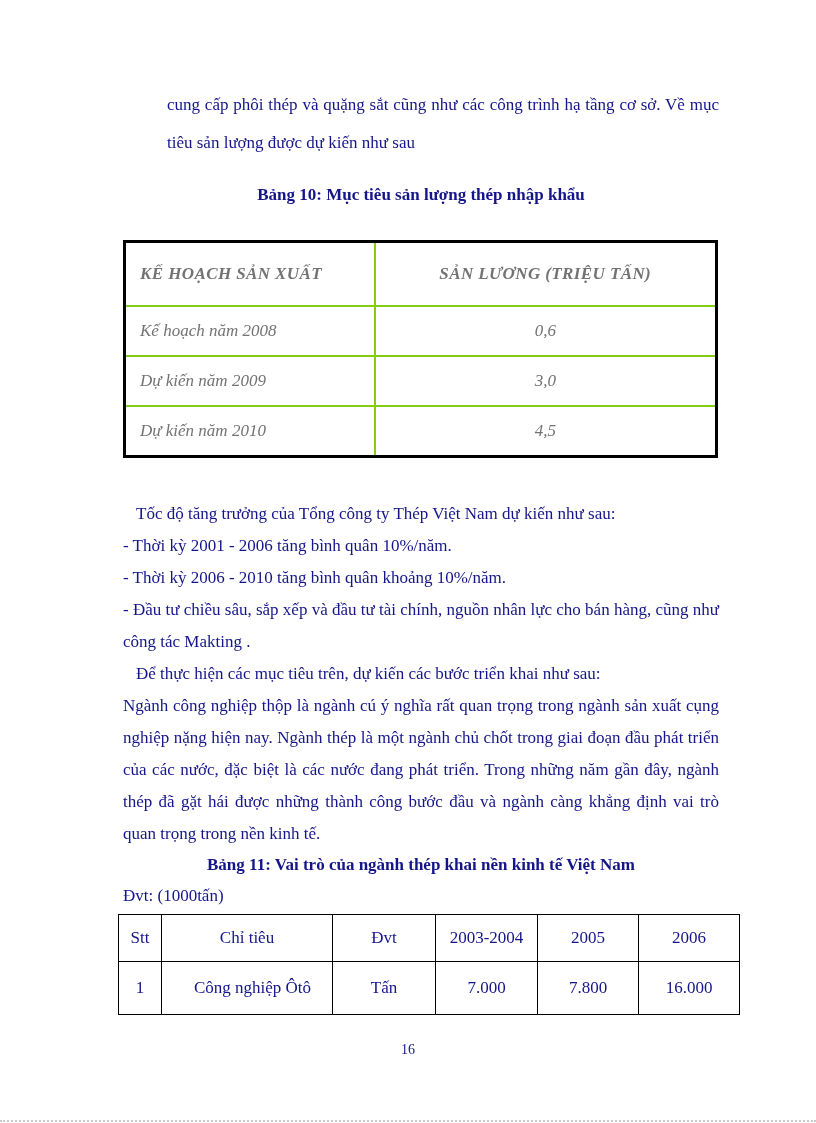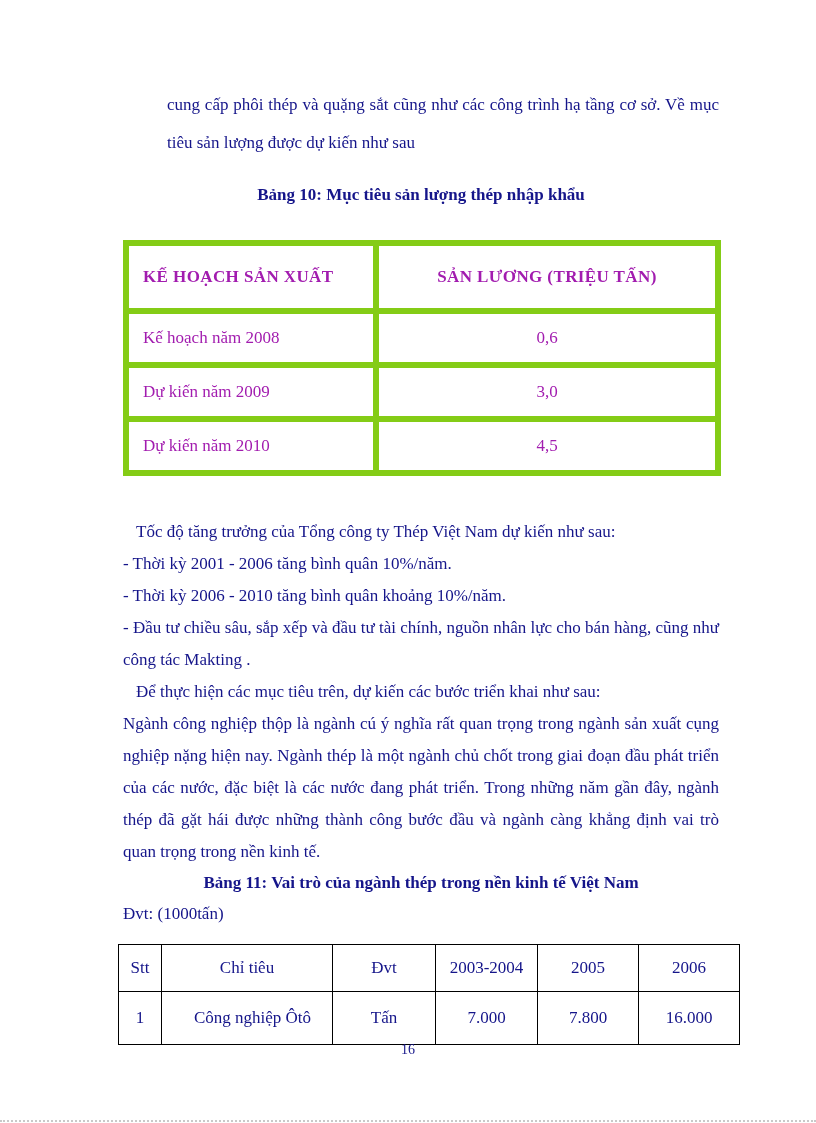--- a/index.html
+++ b/index.html
@@ -46,23 +46,24 @@
   }
   
   table.t10 {
     border-collapse: collapse;
     width: 592px;
     margin: 32px 0 0 0;
     border: 3px solid #000000;
     table-layout: fixed;
   }
   table.t10 th, table.t10 td {
-    border: 6px solid #84cc16;
-    font-size: 17px;
-    color: #a21caf;
+    border: 2px solid #84cc16;
+    font-size: 17px;
+    color: #737373;
+    font-style: italic;
   }
   table.t10 col.c1 { width: 250px; }
   table.t10 col.c2 { width: 342px; }
   table.t10 th {
     height: 60px;
     font-weight: bold;
     letter-spacing: 0.4px;
   }
   table.t10 th.left, table.t10 td.left {
     text-align: left;
@@ -82,21 +83,21 @@
   
   .unit-line {
     font-size: 17px;
     text-align: left;
     margin: 4px 20px 0 0;
     line-height: 28px;
   }
   table.t11 {
     border-collapse: collapse;
     width: 621px;
-    margin: 16px 0 0 -5px;
+    margin: 4px 0 0 -5px;
     table-layout: fixed;
   }
   table.t11 th, table.t11 td {
     border: 1px solid #000000;
     font-size: 17px;
     font-weight: normal;
     color: #15158a;
     text-align: center;
   }
   table.t11 col.k1 { width: 43px; }
@@ -166,21 +167,21 @@
 
     <div class="body-block">
       <p class="para indent">Tốc độ tăng trưởng của Tổng công ty Thép Việt Nam dự kiến như sau:</p>
       <p class="para">- Thời kỳ 2001 - 2006 tăng bình quân 10%/năm.</p>
       <p class="para">- Thời kỳ 2006 - 2010 tăng bình quân khoảng 10%/năm.</p>
       <p class="para">- Đầu tư chiều sâu, sắp xếp và đầu tư tài chính, nguồn nhân lực cho bán hàng, cũng như công tác Makting .</p>
       <p class="para indent">Để thực hiện các mục tiêu trên, dự kiến các bước triển khai như sau:</p>
       <p class="para">Ngành công nghiệp thộp là ngành cú ý nghĩa rất quan trọng trong ngành sản xuất cụng nghiệp nặng hiện nay. Ngành thép là một ngành chủ chốt trong giai đoạn đầu phát triển của các nước, đặc biệt là các nước đang phát triển. Trong những năm gần đây, ngành thép đã gặt hái được những thành công bước đầu và ngành càng khẳng định vai trò quan trọng trong nền kinh tế.</p>
     </div>
 
-    <h3 class="table-title" style="margin-top:2px;">Bảng 11: Vai trò của ngành thép trong nền kinh tế Việt Nam</h3>
+    <h3 class="table-title" style="margin-top:2px;">Bảng 11: Vai trò của ngành thép khai nền kinh tế Việt Nam</h3>
 
     <p class="unit-line">Đvt: (1000tấn)</p>
 
     <table class="t11">
       <colgroup>
         <col class="k1">
           <col class="k2">
           <col class="k3">
         <col class="k4">
           <col class="k5">

